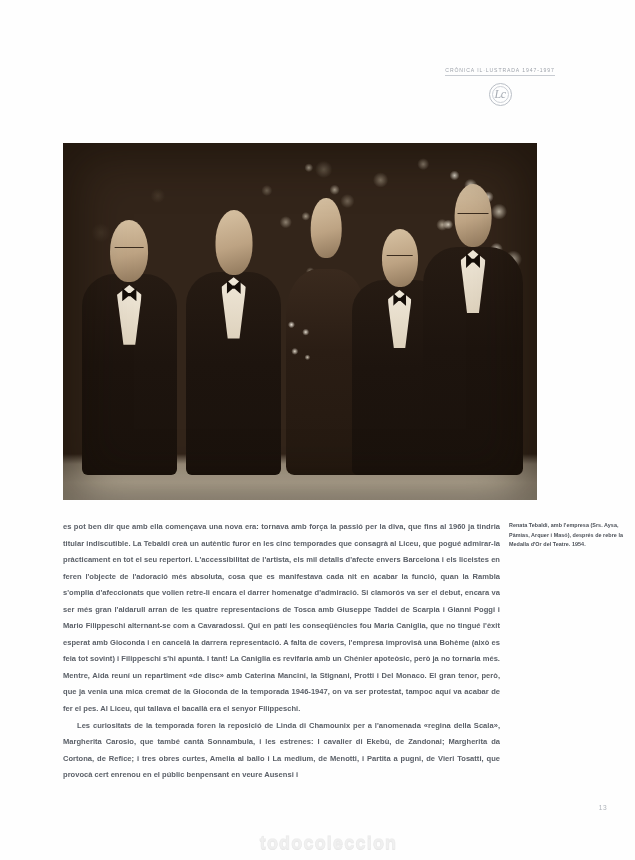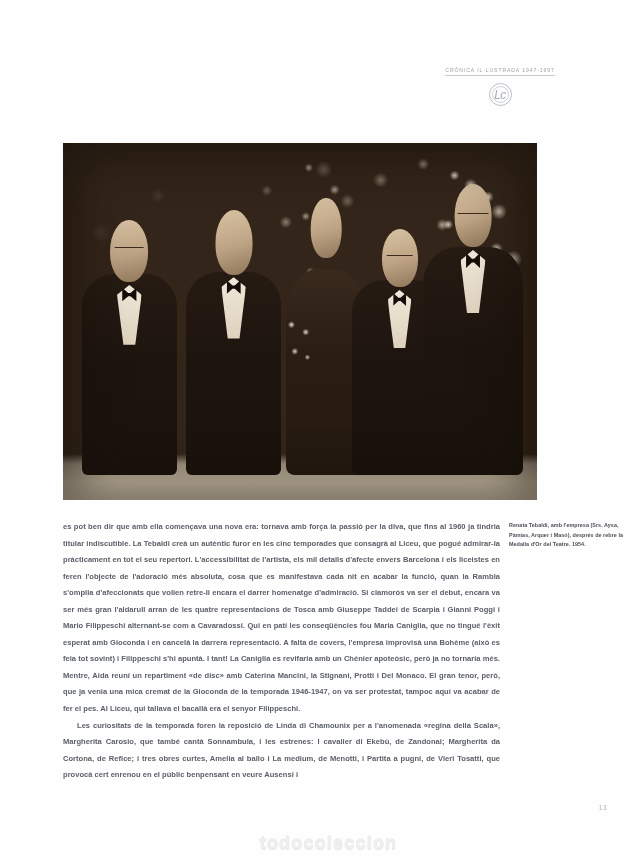--- a/index.html
+++ b/index.html
@@ -52,21 +52,21 @@
     inset: 2px;
     border: 0.7px solid #ccd0d6;
     border-radius: 50%;
   }
   .logo-mono {
     position: absolute;
     inset: 0;
     display: flex;
     align-items: center;
     justify-content: center;
-    font-family: Liberation Sans, sans-serif;
+    font-family: Liberation Serif, serif;
     font-size: 12px;
     color: #a7acb4;
     letter-spacing: -0.5px;
     font-style: italic;
   }
 
   
   .photo-frame {
     position: absolute;
     left: 63px;

